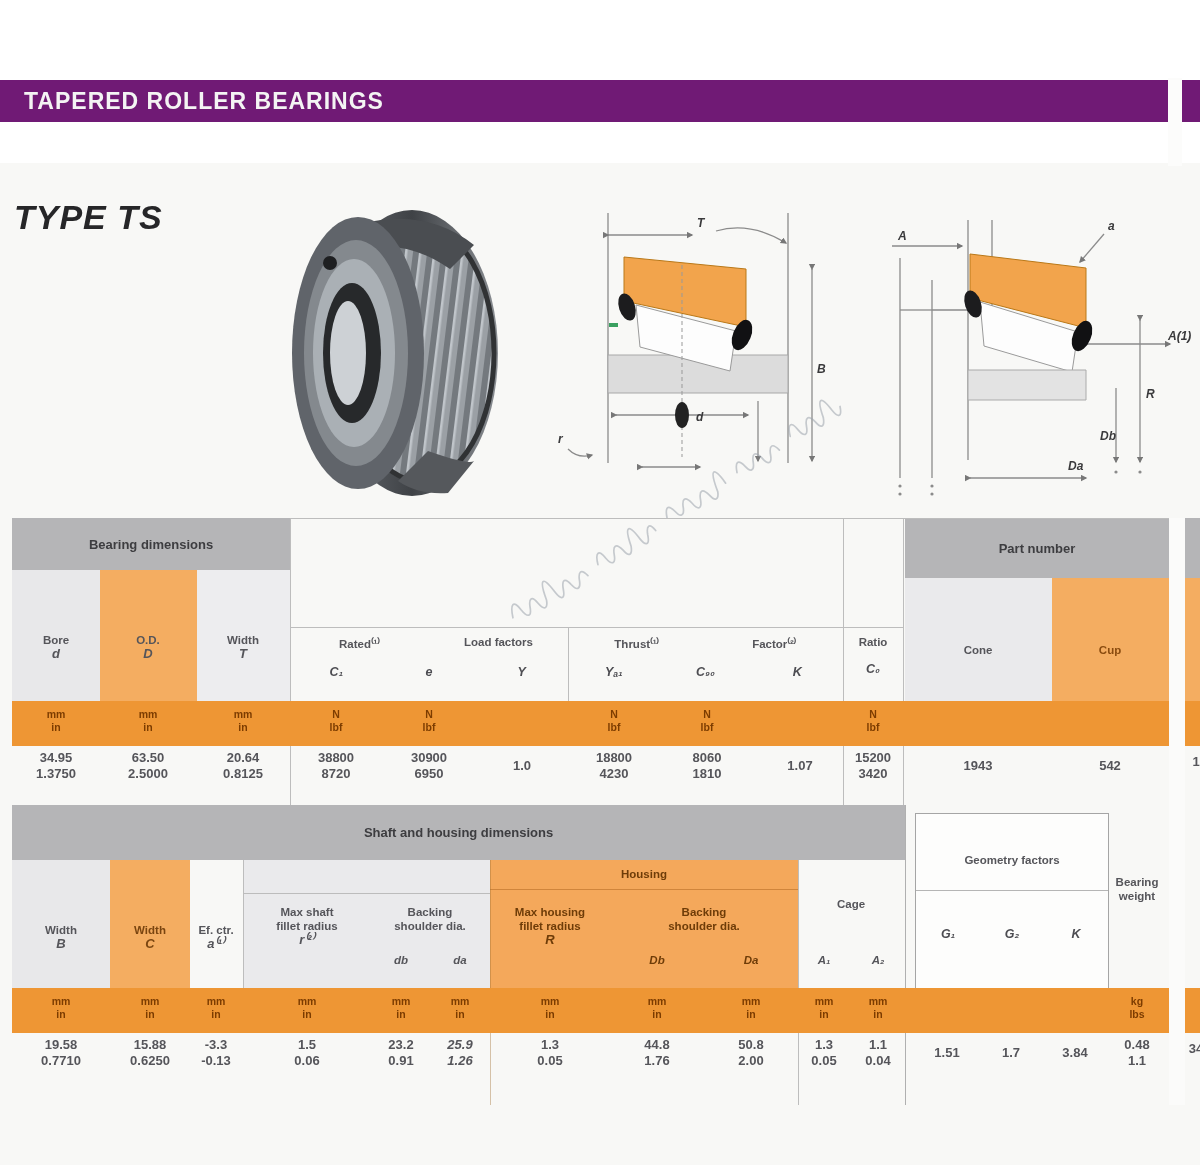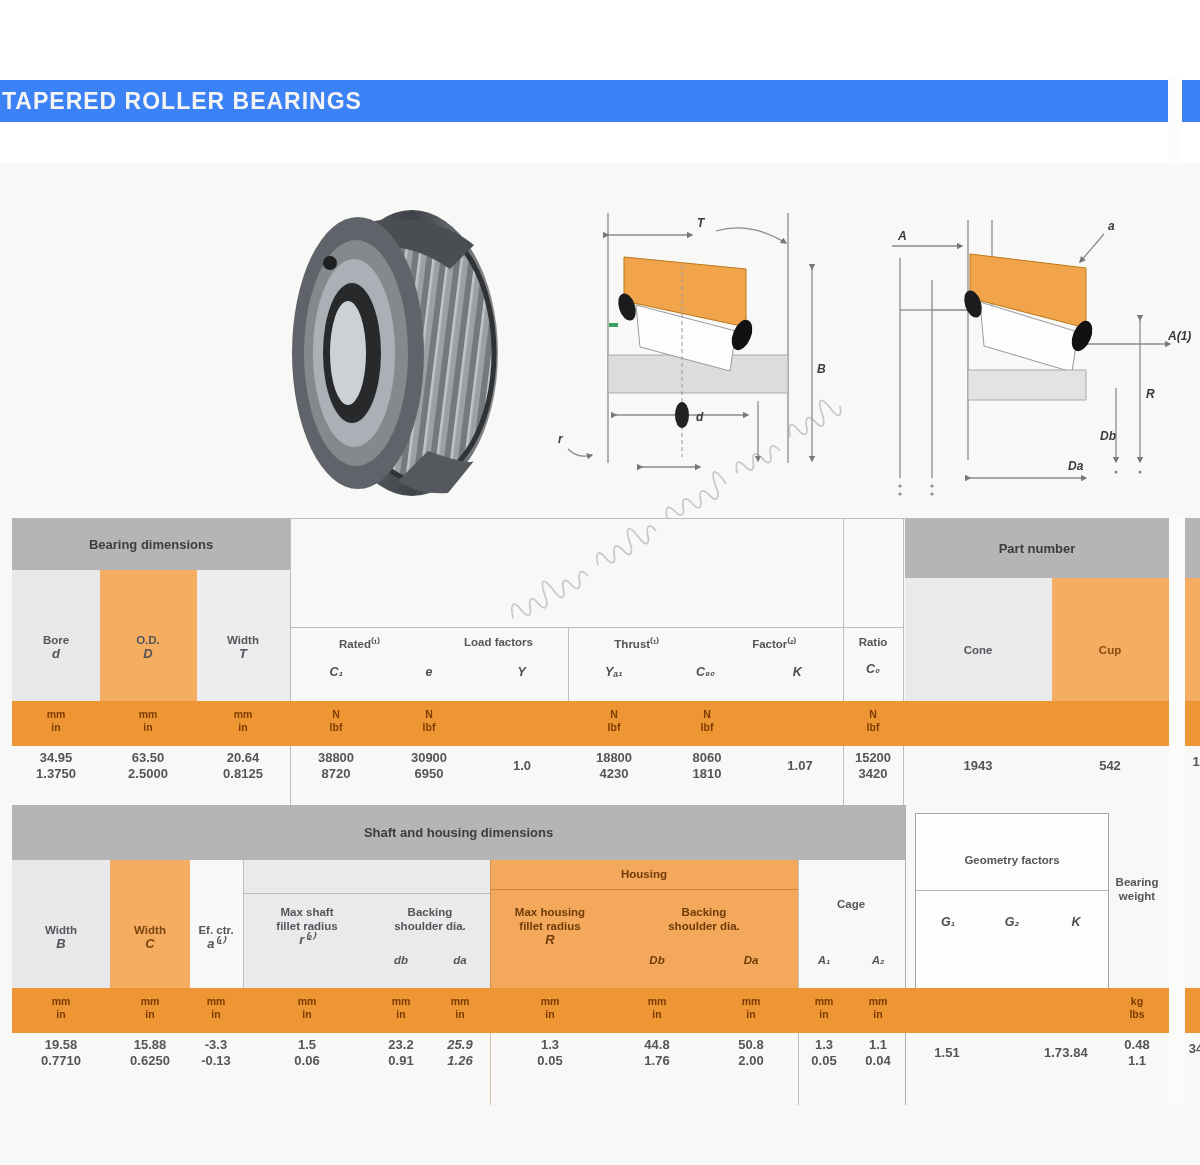--- a/index.html
+++ b/index.html
@@ -1,22 +1,22 @@
 <!DOCTYPE html>
 <html><head>
 <meta charset="utf-8">
 <style>
   html,body{margin:0;padding:0;background:#ffffff;}
   #page{position:relative;width:1200px;height:1165px;background:#ffffff;overflow:hidden;
         font-family:"Liberation Sans",sans-serif;}
   .abs{position:absolute;}
   #content-bg{left:0;top:163px;width:1200px;height:1002px;background:#f8f8f6;}
   
-  #bar-black{left:0;top:80px;width:1200px;height:42px;background:#3b82f6;color:#f4f4f4;
-             font-weight:bold;font-size:23px;letter-spacing:1px;line-height:42px;padding-left:2px;box-sizing:border-box;}
+  #bar-black{left:0;top:80px;width:1200px;height:42px;background:#701a75;color:#f4f4f4;
+             font-weight:bold;font-size:23px;letter-spacing:1px;line-height:42px;padding-left:24px;box-sizing:border-box;}
   #bar-gray{left:0;top:126px;width:1200px;height:36px;background:#dddddd;color:#1c1c1e;
             font-weight:bold;font-size:16px;letter-spacing:.5px;line-height:36px;padding-left:18px;box-sizing:border-box;
             border-bottom:3px solid #9b9b9b;}
   #bars-gap{left:1168px;top:78px;width:14px;height:88px;background:#fcfcfb;}
   #type-title{left:14px;top:198px;font-size:34px;font-style:italic;font-weight:bold;color:#262628;letter-spacing:1px;}
   
   .band{background:#b5b5b7;color:#3d3d40;font-weight:bold;font-size:13px;display:flex;align-items:center;justify-content:center;}
   .vline{width:1px;background:#bdbdbd;}
   .hline{height:1px;background:#bdbdbd;}
   .colhead{transform:translateX(-50%);text-align:center;font-size:11.5px;color:#55555a;font-weight:bold;line-height:14px;}
@@ -38,20 +38,21 @@
 <body>
 
 <div id="page">
   <div class="abs" id="content-bg"></div>
 
   <div class="abs" id="bar-black">
     <span>TAPERED ROLLER BEARINGS</span>
   </div>
   <div class="abs" id="bars-gap"></div>
 
+  <div class="abs" id="type-title">TYPE TS</div>
 
   <svg class="abs" style="left:278px;top:203px;" width="222" height="300" viewBox="0 0 222 300">
     <defs>
       <linearGradient id="ringGrad" x1="0" y1="0" x2="1" y2="0">
         <stop offset="0" stop-color="#6b6f74"></stop>
           <stop offset="0.5" stop-color="#3f4246"></stop>
           <stop offset="1" stop-color="#8a8e93"></stop>
       </linearGradient>
       <pattern id="rollers" width="14" height="300" patternUnits="userSpaceOnUse" patternTransform="rotate(7)">
         <rect width="14" height="300" fill="#9ba0a5"></rect>
@@ -359,21 +360,21 @@
     <div class="abs colhead sym" style="left:645px;top:148px;color:#6e3c08;font-style:italic;">Db</div>
     <div class="abs colhead sym" style="left:739px;top:148px;color:#6e3c08;font-style:italic;">Da</div>
 
     <div class="abs colhead" style="left:839px;top:92px;">Cage</div>
     <div class="abs colhead sym" style="left:812px;top:148px;font-style:italic;">A₁</div>
     <div class="abs colhead sym" style="left:866px;top:148px;font-style:italic;">A₂</div>
 
     <div class="abs" style="left:903px;top:8px;width:192px;height:174px;background:#fdfdfc;border:1px solid #a5a5a5;">
       <div style="text-align:center;margin-top:40px;font-size:11.5px;font-weight:bold;color:#55555a;">Geometry factors</div>
       <div class="hline" style="margin-top:24px;background:#b5b5b5;"></div>
-      <div class="gsyms" style="margin-top:24px;">
+      <div class="gsyms" style="margin-top:36px;">
         <span>G₁</span>
         <span>G₂</span>
         <span>K</span>
       </div>
     </div>
 
     <div class="abs colhead" style="left:1125px;top:70px;">
       <div>Bearing</div>
       <div>weight</div>
     </div>
@@ -471,21 +472,21 @@
       </div>
     <div class="abs cell2" style="left:812px;top:232px;">
         <span>1.3</span>
         <span>0.05</span>
       </div>
     <div class="abs cell2" style="left:866px;top:232px;">
         <span>1.1</span>
         <span>0.04</span>
       </div>
     <div class="abs cell1" style="left:935px;top:240px;">1.51</div>
-    <div class="abs cell1" style="left:999px;top:240px;margin-left:42px;">1.7</div>
+    <div class="abs cell1" style="left:999px;top:240px;">1.7</div>
     <div class="abs cell1" style="left:1063px;top:240px;">3.84</div>
     <div class="abs cell2" style="left:1125px;top:232px;">
         <span>0.48</span>
         <span>1.1</span>
       </div>
     <div class="abs cell1" style="left:1184px;top:236px;">34</div>
 
     <div class="abs gapstrip" style="left:1157px;top:0;width:16px;height:300px;"></div>
   </div>
 </div>

